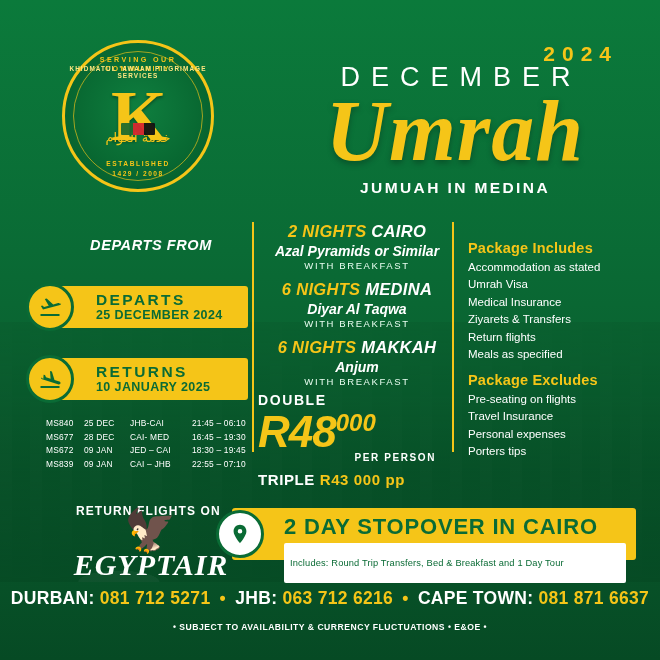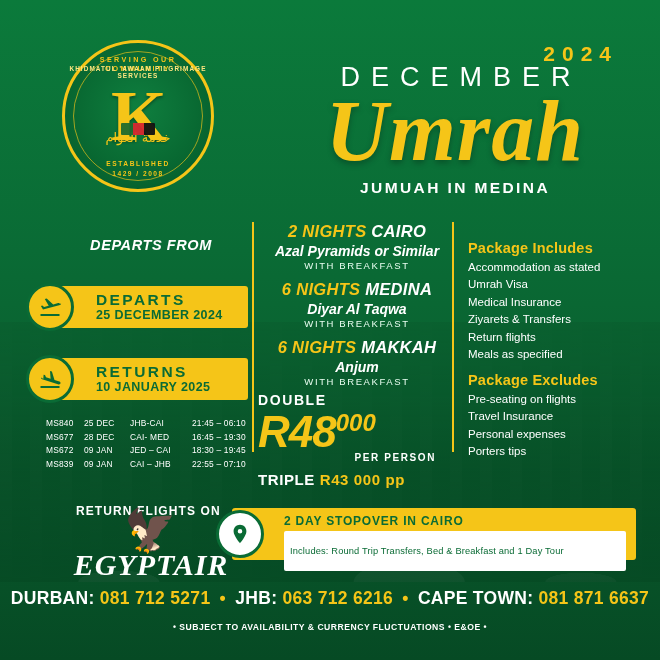--- a/index.html
+++ b/index.html
@@ -170,21 +170,21 @@
   .stop {
     position: absolute; left: 232px; top: 508px; width: 404px; height: 52px;
     background: #f5c518; border-radius: 3px; padding: 6px 10px 6px 52px;
   }
   .stop .pin {
     position: absolute; left: -16px; top: 2px; width: 48px; height: 48px; border-radius: 50%;
     background: #ffffff; display: flex; align-items: center; justify-content: center;
     border: 3px solid #0a6b35;
   }
   .stop .pin svg { width: 22px; height: 22px; fill: #0a6b35; }
-  .stop .title { color: #0a6b35; font-size: 12px; font-weight: 700; letter-spacing: .8px; }
+  .stop .title { color: #0a6b35; font-size: 22px; font-weight: 700; letter-spacing: .8px; }
   .stop .sub {
     margin-top: 3px; background: #ffffff; color: #0a6b35; font-size: 9.3px;
     padding: 15px 6px; border-radius: 2px; letter-spacing: .15px;
   }
 
   
   .contacts {
     position: absolute; left: 0; right: 0; top: 588px; text-align: center;
     color: #ffffff; font-size: 17.5px; font-weight: 700; letter-spacing: .3px;
   }

